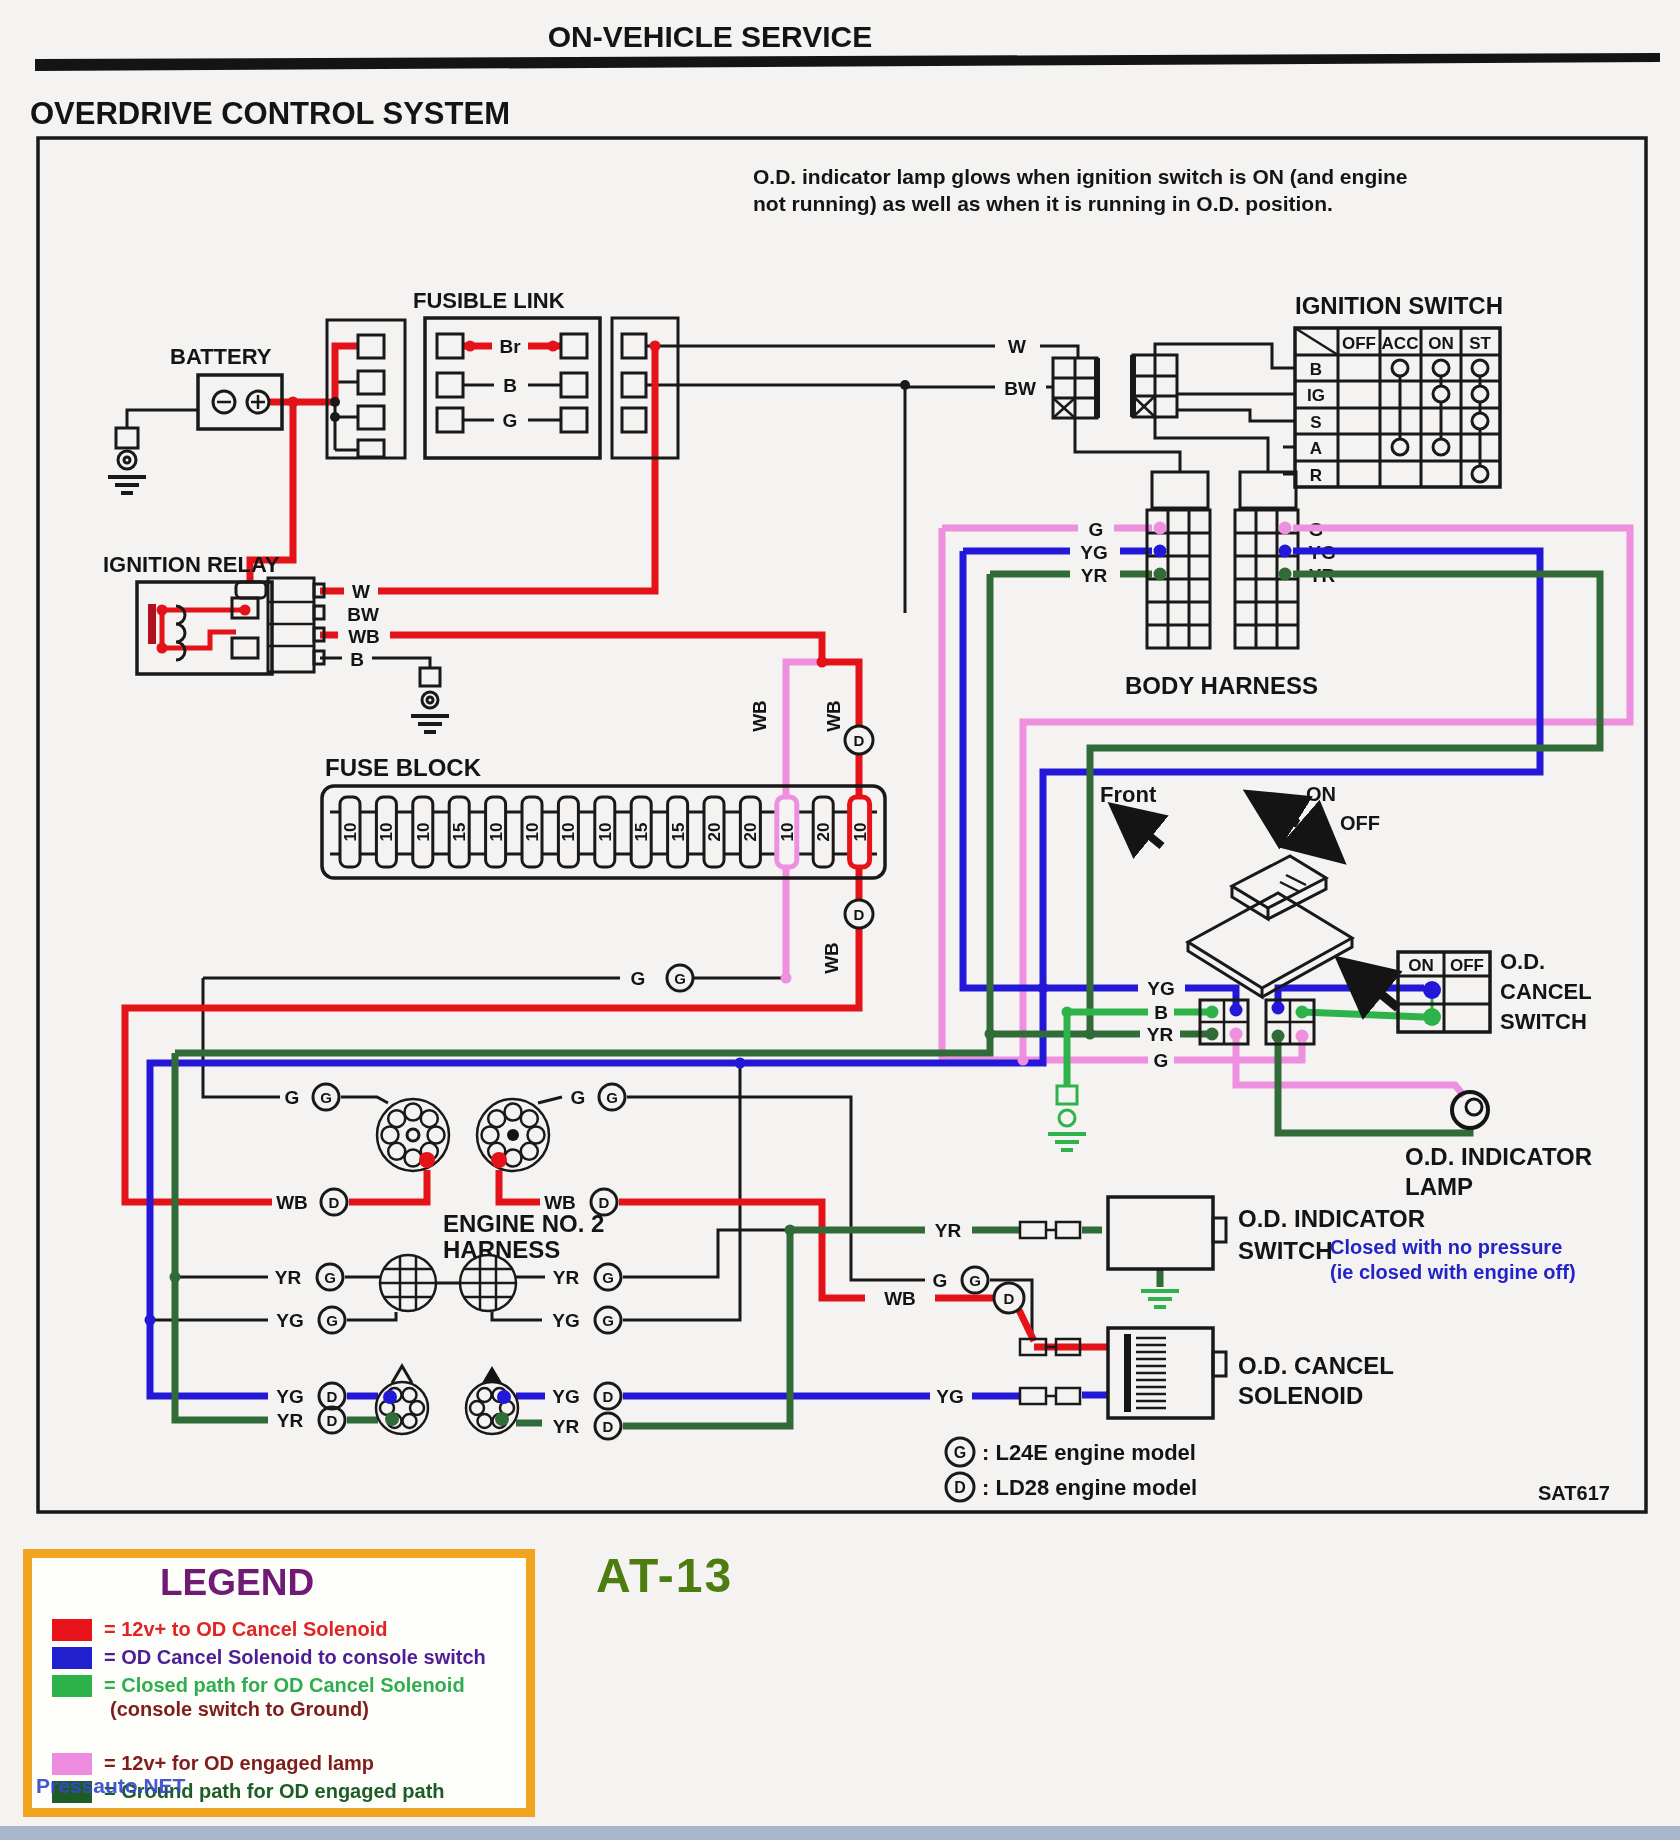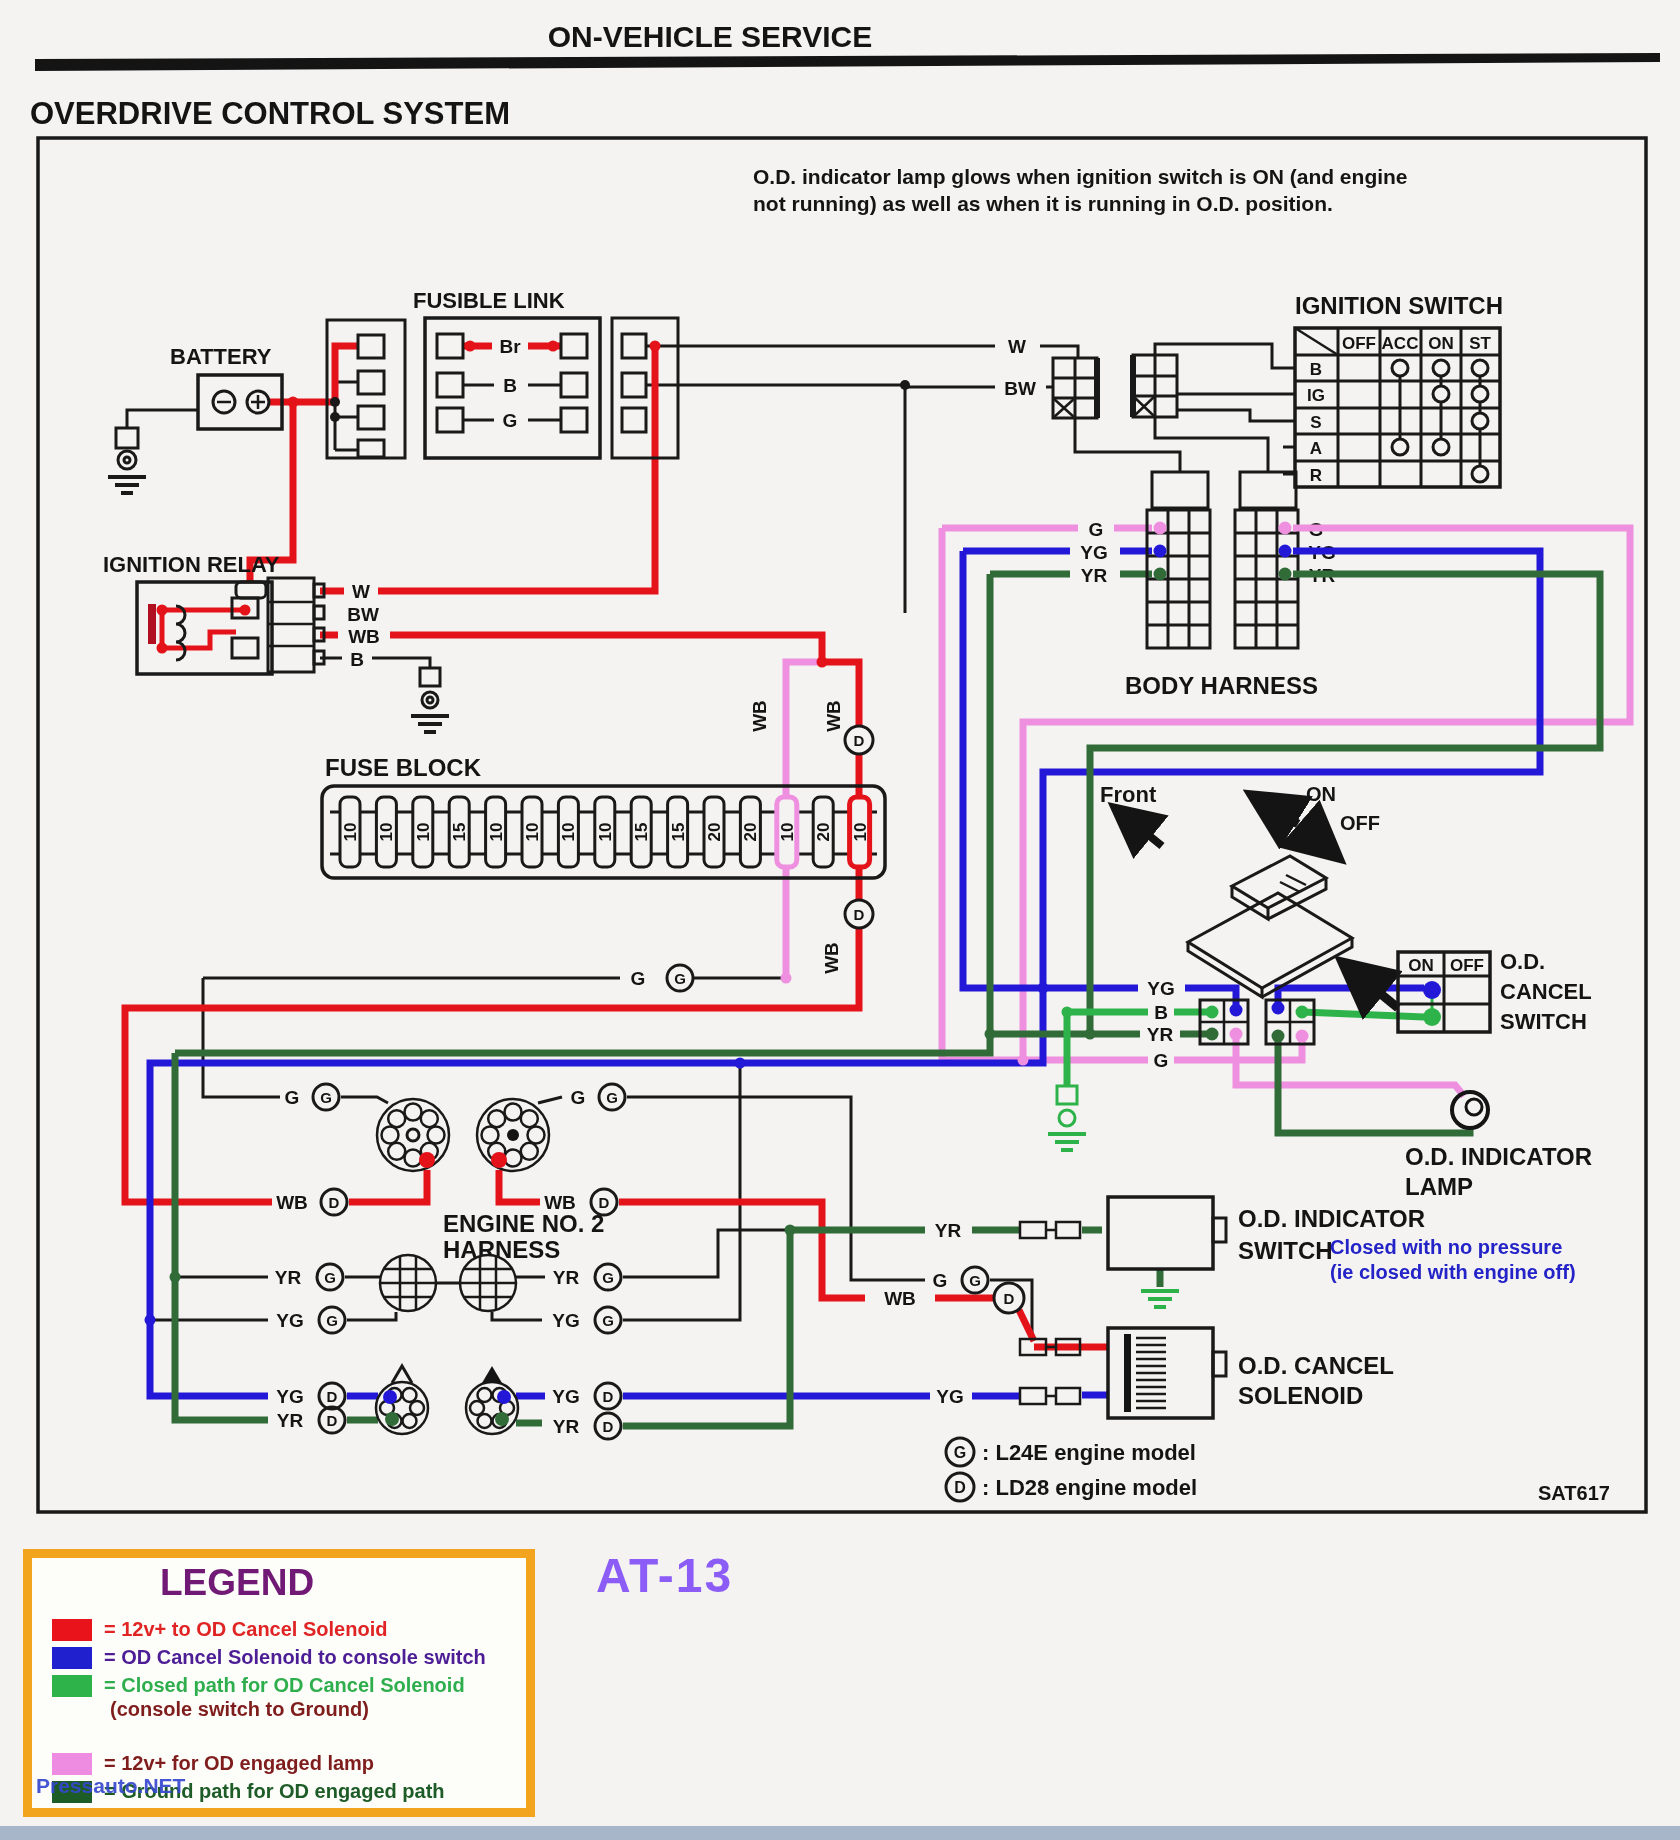--- a/index.html
+++ b/index.html
@@ -24,21 +24,21 @@
   .dr{fill:#e41319}.dp{fill:#ef8fdf}.db{fill:#2418d8}.dgd{fill:#306b38}.dgb{fill:#2eb34a}.dk{fill:var(--ink)}
   #legend-box{position:absolute;left:23px;top:1549px;width:512px;height:268px;
       border:9px solid #f2a41f;background:#fdfdfa;box-sizing:border-box;}
   #legend-box .lg-title{position:absolute;left:128px;top:4px;font-size:37px;font-weight:bold;color:#701a75;}
   .lg-row{position:absolute;left:20px;display:flex;align-items:flex-end;}
   .lg-swatch{width:40px;height:22px;margin-right:12px;flex:0 0 auto;}
   .lg-text{font-weight:bold;font-size:20px;white-space:nowrap;}
   .lg-text2{position:absolute;left:78px;font-weight:bold;font-size:20px;white-space:nowrap;}
   #watermark{position:absolute;left:4px;top:216px;font-size:21px;font-weight:bold;
       color:#3748cf;opacity:.92;letter-spacing:0;}
-  #at13{position:absolute;left:596px;top:1548px;font-size:48px;font-weight:bold;color:#8b5cf6;letter-spacing:2px;}
+  #at13{position:absolute;left:596px;top:1548px;font-size:48px;font-weight:bold;color:#4d7c0f;letter-spacing:2px;}
   #bottom-strip{position:absolute;left:0;top:1826px;width:1680px;height:14px;background:#a8b6c9;}
 </style>
 </head>
 <body>
 
 <svg id="diagram" width="1680" height="1840" viewBox="0 0 1680 1840" style="position:absolute;left:0;top:0">
   <defs>
     <g id="gnd">
       <line x1="-19" y1="0" x2="19" y2="0" stroke-width="4"></line>
       <line x1="-12" y1="8" x2="12" y2="8" stroke-width="4"></line>

